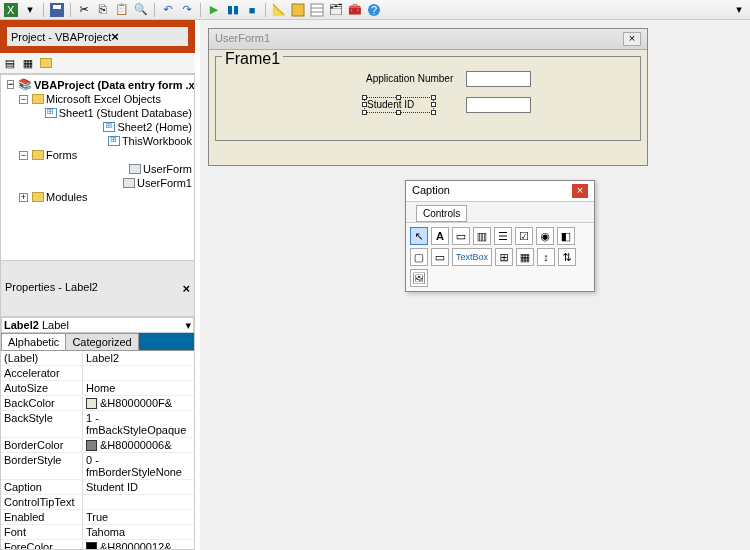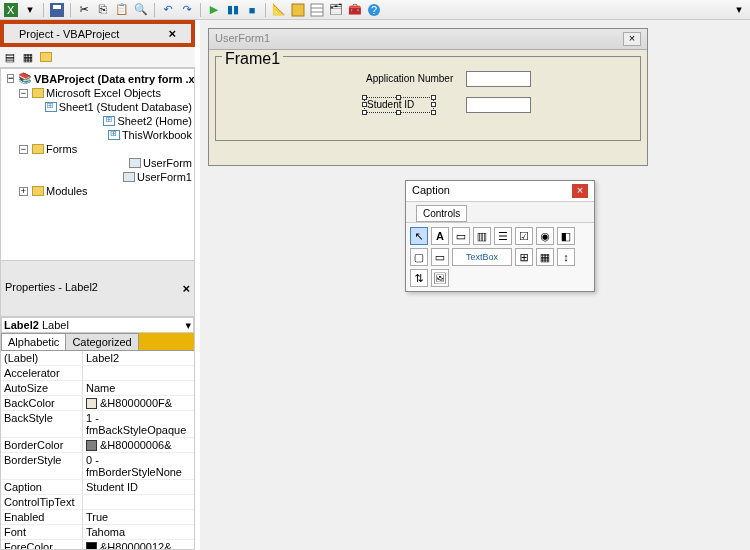--- a/index.html
+++ b/index.html
@@ -1,37 +1,37 @@
 <!DOCTYPE html>
 <html><head>
 <meta charset="utf-8">
 <style>
 * { box-sizing: border-box; font-family: Tahoma, sans-serif; font-size: 11px; }
 body { margin: 0; background: #fff; width: 750px; height: 550px; overflow: hidden; }
 .toolbar { height: 20px; background: linear-gradient(#f8f8f8,#e8e8e8); border-bottom: 1px solid #ccc; display: flex; align-items: center; padding: 0 3px; gap: 3px; }
 .tb-icon { width: 16px; height: 16px; display: flex; align-items: center; justify-content: center; cursor: pointer; }
 .tb-sep { width: 1px; height: 14px; background: #bbb; margin: 0 2px; }
 .left-col { position: absolute; top: 20px; left: 0; width: 195px; height: 530px; }
-.panel-title { background: #e8e8e8; border: 4px solid #c2410c; padding: 2px 15px; display: flex; justify-content: space-between; align-items: center; }
+.panel-title { background: #e8e8e8; border: 7px solid #c2410c; padding: 2px 4px; display: flex; justify-content: flex-start; align-items: center; }
 .panel-close { font-weight: bold; cursor: pointer; font-size: 13px; }
 .mini-toolbar { background: #f4f4f4; border-bottom: 1px solid #ccc; padding: 2px; display: flex; gap: 2px; }
 .mini-icon { width: 16px; height: 16px; border: 1px solid transparent; display: flex; align-items: center; justify-content: center; cursor: pointer; }
 .tree { background: #fff; border: 1px solid #ccc; height: 230px; overflow: auto; padding: 2px; }
 .tree-item { padding: 1px 0 1px 4px; cursor: pointer; white-space: nowrap; display: flex; align-items: center; gap: 2px; }
 .tree-item.bold { font-weight: bold; }
 .exp { display: inline-block; width: 9px; height: 9px; border: 1px solid #888; text-align: center; line-height: 7px; font-size: 9px; margin-right: 2px; cursor: pointer; }
 .ind1 { padding-left: 16px; } .ind2 { padding-left: 32px; justify-content: flex-end; }
 .folder-icon { width: 12px; height: 10px; background: #f4d060; border: 1px solid #c0a030; display: inline-block; }
 .sheet-icon { width: 12px; height: 10px; background: #fff; border: 1px solid #5090c0; display: inline-block; position: relative; }
 .sheet-icon::before { content: "⊞"; position: absolute; font-size: 8px; color: #4080b0; left: 1px; top: -2px; }
 .form-icon { width: 12px; height: 10px; background: #e0e8f0; border: 1px solid #888; display: inline-block; }
 .props { position: absolute; bottom: 0; left: 0; width: 195px; background: #fff; border: 1px solid #ccc; }
 .props-title { background: #e8e8e8; border-bottom: 1px solid #ccc; padding: 20px 4px; display: flex; justify-content: space-between; }
 .props-combo { width: 100%; border: 1px solid #ccc; padding: 1px 2px; background: #fff; }
-.props-tabs { display: flex; border-bottom: 1px solid #999; background: #eab308; }
+.props-tabs { display: flex; border-bottom: 1px solid #999; background: #0369a1; }
 .props-tab { padding: 2px 6px; background: #fff; border: 1px solid #999; border-bottom: none; margin-right: -1px; cursor: pointer; }
 .props-tab.inactive { background: #e0e0e0; }
 .props-grid { height: 198px; overflow: auto; }
 .prop-row { display: flex; border-bottom: 1px solid #eee; }
 .prop-name { width: 82px; padding: 1px 3px; border-right: 1px solid #ddd; }
 .prop-val { flex: 1; padding: 1px 3px; display: flex; align-items: center; gap: 3px; }
 .color-swatch { width: 11px; height: 11px; border: 1px solid #333; display: inline-block; }
 .designer { position: absolute; top: 20px; left: 200px; right: 0; bottom: 0; background: #f0f0f0; }
 .form-window { position: absolute; top: 8px; left: 8px; width: 440px; background: #ece9d8; border: 1px solid #888; }
 .form-titlebar { background: linear-gradient(#e8e8e8,#d8d8d8); padding: 3px 6px; display: flex; justify-content: space-between; border-bottom: 1px solid #aaa; }
@@ -43,21 +43,21 @@
 .form-input { position: absolute; background: #fff; border: 1px solid #7a7a7a; height: 16px; width: 65px; }
 .handles { position: absolute; border: 1px dotted #333; }
 .handle { position: absolute; width: 5px; height: 5px; background: #fff; border: 1px solid #333; }
 .toolbox { position: absolute; top: 160px; left: 205px; width: 190px; background: #f4f4f4; border: 1px solid #888; box-shadow: 2px 2px 4px rgba(0,0,0,0.2); }
 .toolbox-title { background: #fff; padding: 3px 6px; display: flex; justify-content: space-between; border-bottom: 1px solid #ccc; }
 .toolbox-close { width: 16px; height: 14px; background: #d04030; color: #fff; text-align: center; line-height: 12px; cursor: pointer; }
 .toolbox-tab { display: inline-block; padding: 2px 6px; border: 1px solid #aaa; background: #fff; margin: 3px 0 0 10px; font-size: 10px; }
 .toolbox-body { padding: 4px; display: flex; flex-wrap: wrap; gap: 3px; border-top: 1px solid #ccc; background: #f8f8f8; }
 .tool { width: 18px; height: 18px; border: 1px solid #aaa; background: #fff; display: flex; align-items: center; justify-content: center; cursor: pointer; font-size: 11px; }
 .tool.sel { background: #c8e0ff; border-color: #4080d0; }
-.tool.textbox { width: auto; padding: 0 13px; font-size: 9px; color: #2060a0; }
+.tool.textbox { width: auto; padding: 0 3px; font-size: 9px; color: #2060a0; }
 svg { display: block; }
 </style>
 </head>
 <body>
 
 <div class="toolbar">
   <span class="tb-icon">
       <svg width="14" height="14">
         <rect width="14" height="14" fill="#2e7d32"></rect>
         <text x="3" y="11" fill="#fff" font-size="10">X</text>
@@ -182,21 +182,21 @@
         </div>
         <div class="prop-row">
           <div class="prop-name">Accelerator</div>
           <div class="prop-val">
             <span></span>
           </div>
         </div>
         <div class="prop-row">
           <div class="prop-name">AutoSize</div>
           <div class="prop-val">
-            <span>Name</span>
+            <span>Home</span>
           </div>
         </div>
         <div class="prop-row">
           <div class="prop-name">BackColor</div>
           <div class="prop-val">
             <span class="color-swatch" style="background: rgb(236, 233, 216);"></span>
             <span>&amp;H8000000F&amp;</span>
           </div>
         </div>
         <div class="prop-row">

